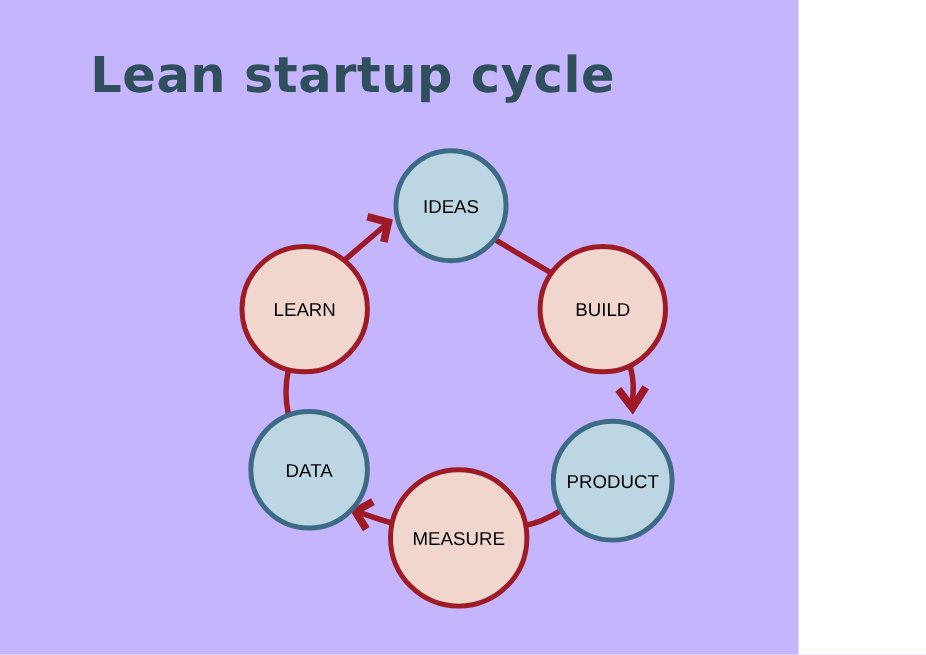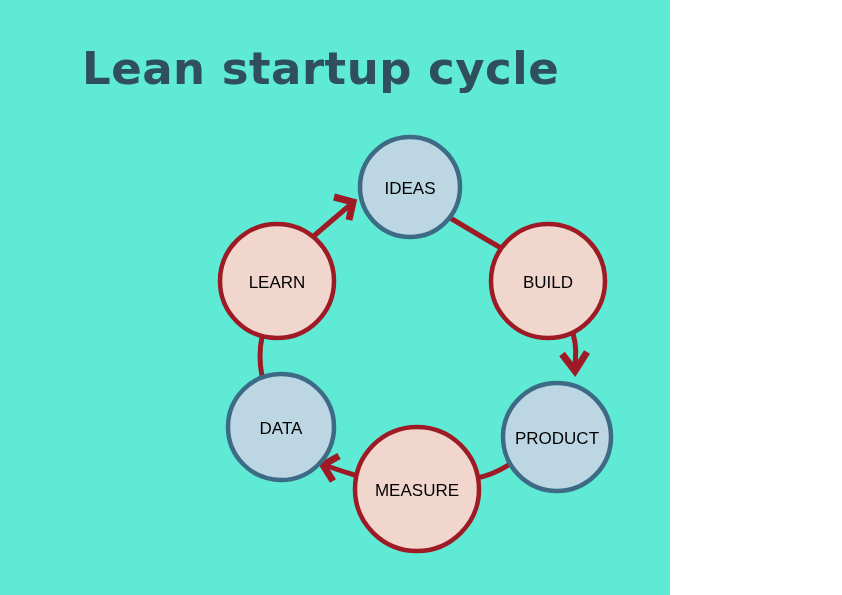--- a/index.html
+++ b/index.html
@@ -10,23 +10,23 @@
   body {
     width: 842px;
     height: 595px;
     overflow: hidden;
     font-family: "Liberation Sans", sans-serif;
     position: relative;
   }
   #slide {
     position: absolute;
     inset: 0;
-    width: 670px;
+    width: 726px;
     height: 595px;
-    background: #5eead4;
+    background: #c4b5fd;
   }
   #slide-title {
     position: absolute;
     left: 82px;
     top: 42px;
     font-family: "DejaVu Sans", sans-serif;
     font-size: 45px;
     font-weight: bold;
     letter-spacing: 0.5px;
     color: #2f4f5c;

